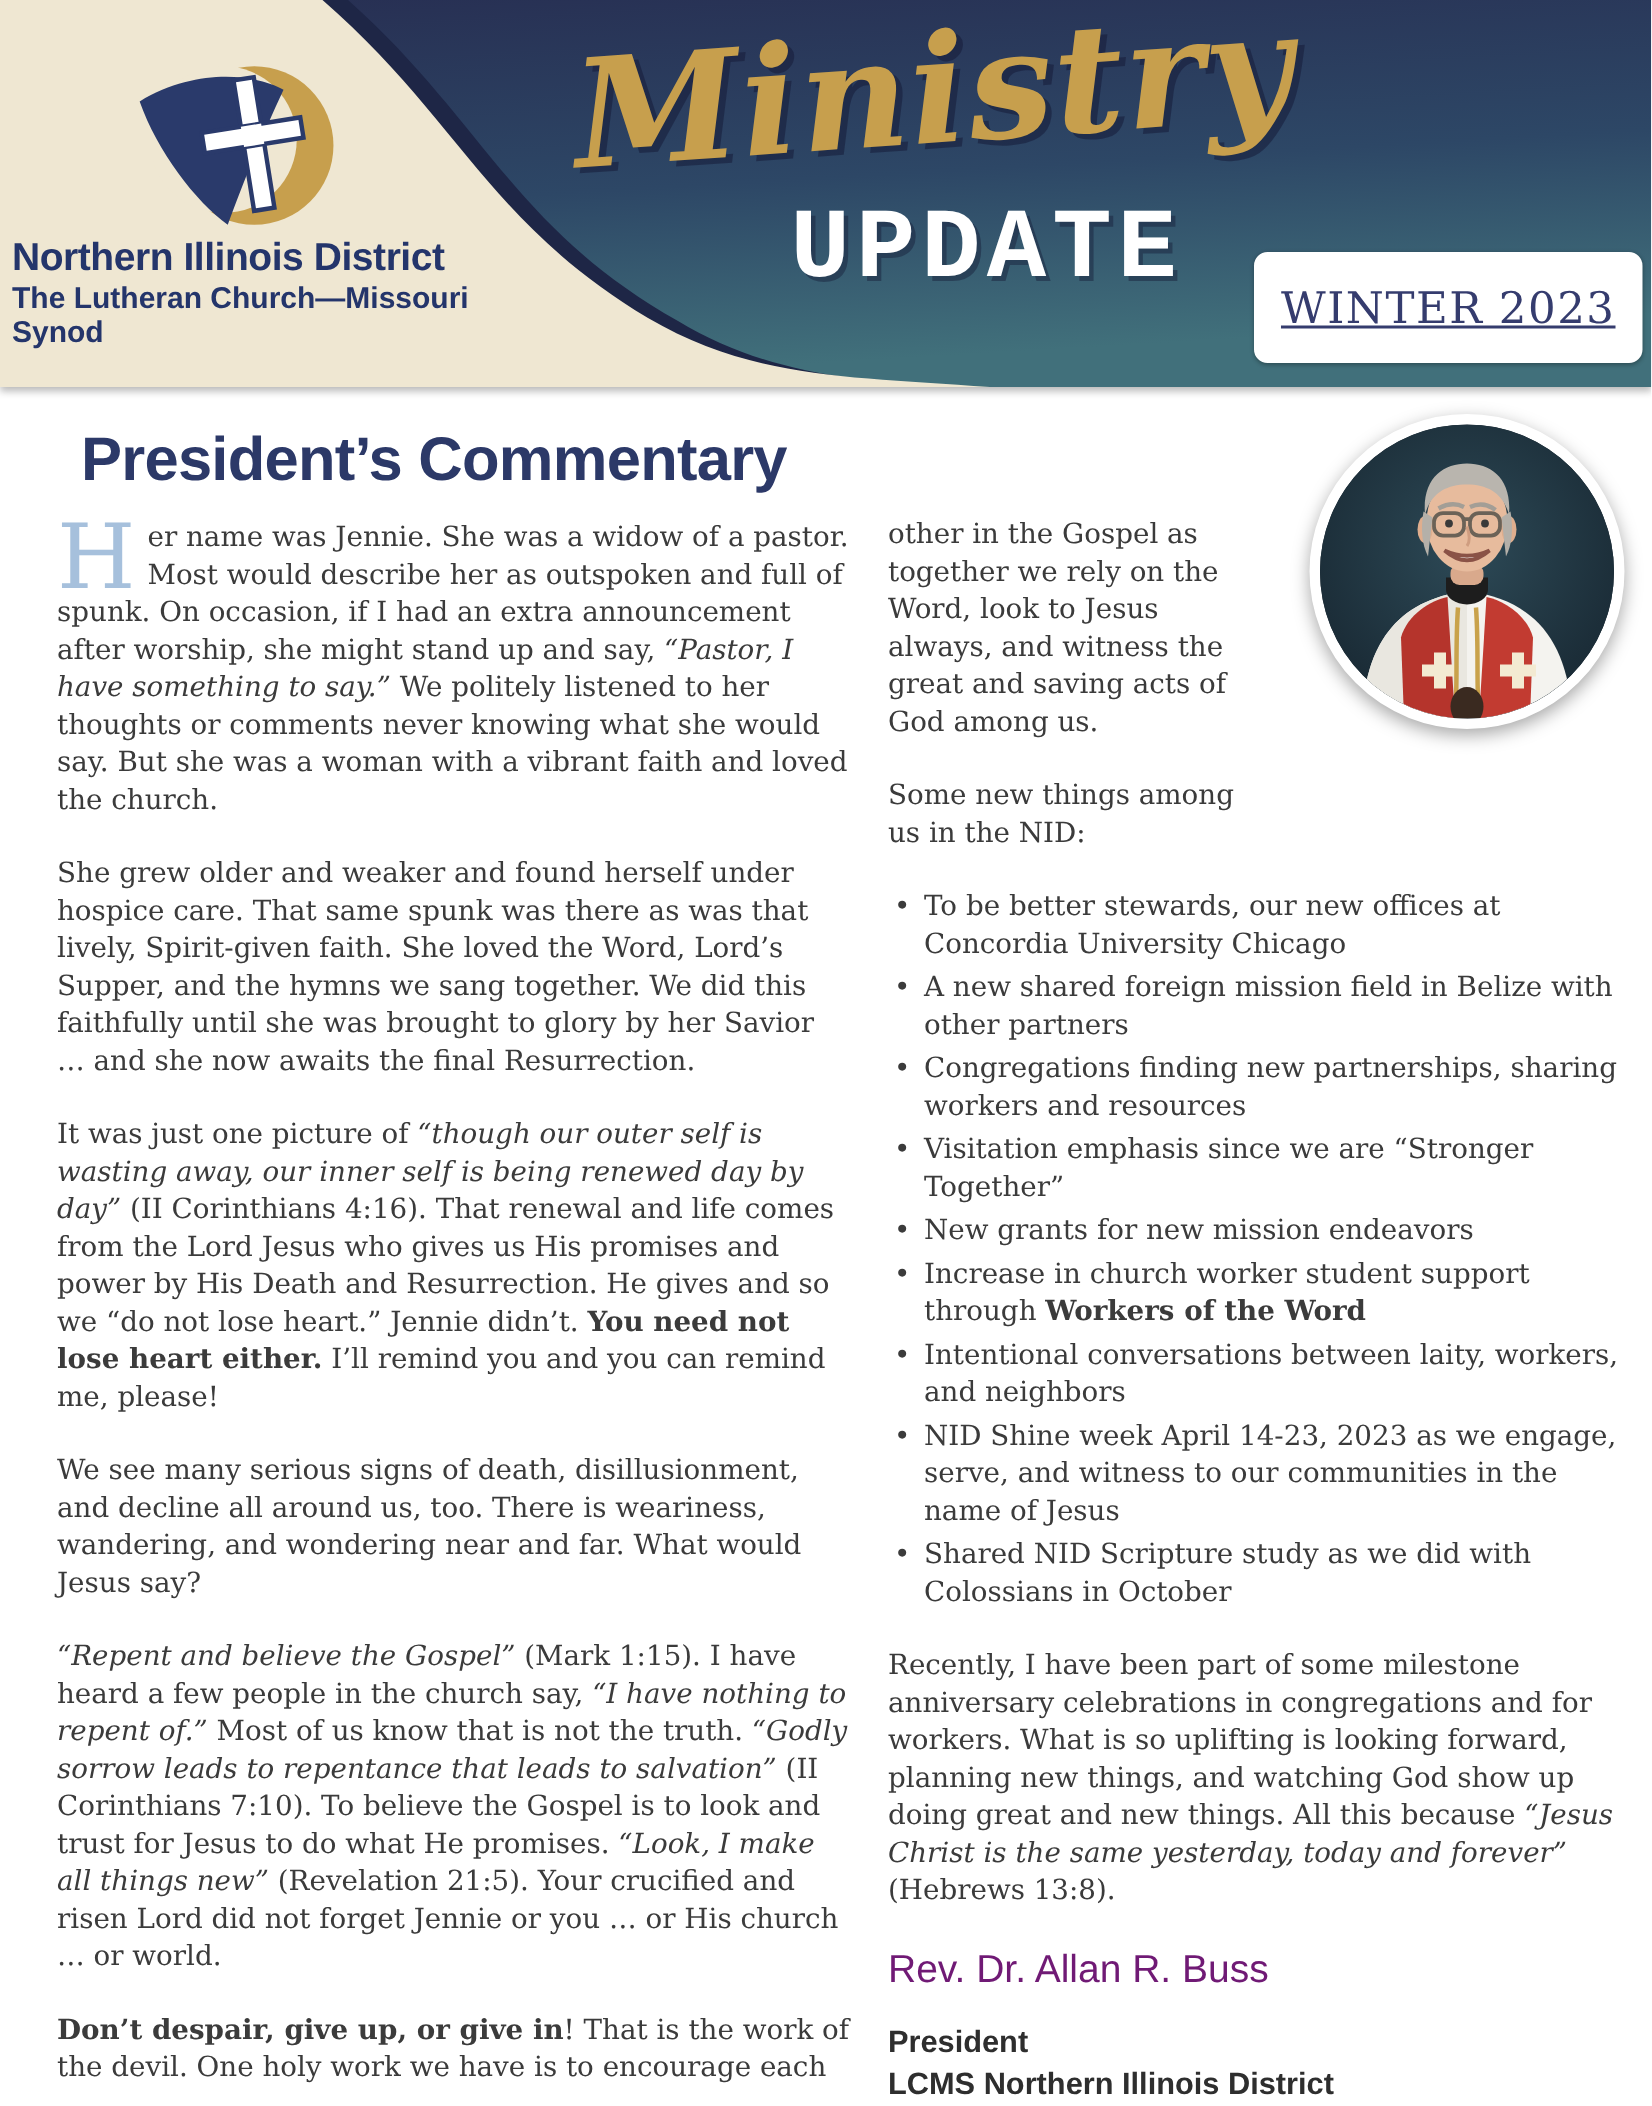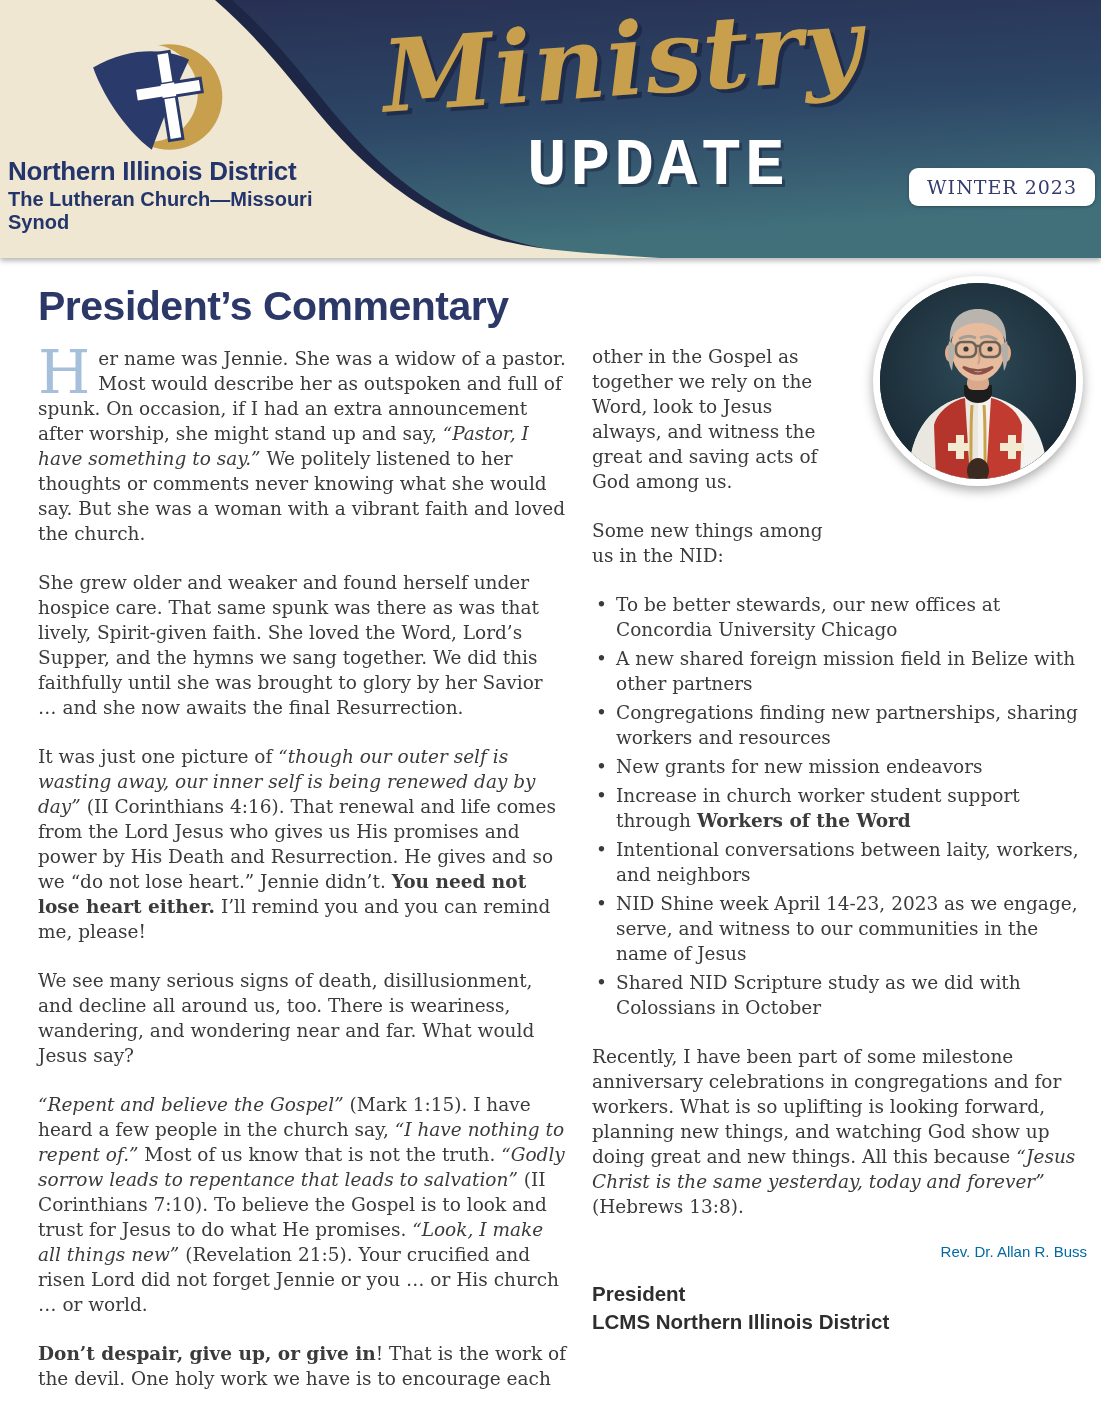--- a/index.html
+++ b/index.html
@@ -25,32 +25,33 @@
     text-shadow:4px 4px 0 rgba(22,28,56,0.55); letter-spacing:1px;
   }
   .masthead-caps {
     position:absolute; left:527px; top:134px; z-index:2;
     font-family:Liberation Mono, monospace; font-weight:700;
     font-size:66px; line-height:1; color:#ffffff; letter-spacing:4px;
     text-shadow:3px 3px 0 rgba(22,28,56,0.45);
   }
   .issue-badge {
     position:absolute; right:6px; top:168px; background:#ffffff;
-    border-radius:9px; padding:8px 18px; font-family:"DejaVu Serif", serif;
-    font-size:19px; color:#353c6e; letter-spacing:1px;
+    border-radius:9px; padding:20px 18px; font-family:"DejaVu Serif", serif;
+    font-size:29px; color:#353c6e; letter-spacing:1px;
     box-shadow:0 1px 3px rgba(0,0,0,0.3);
+    text-decoration:underline;
   }
   
   .main { display:flex; padding:24px 0 0 38px; }
   .col-left { width:528px; margin-right:26px; }
   .col-right { position:relative; width:495px; padding-top:62px; }
   .article-title {
     font-family:"Liberation Sans", sans-serif; font-weight:700;
     font-size:41px; line-height:48px; color:#2c3968; letter-spacing:-0.5px;
-    margin:0 0 16px 0;
+    margin:0 0 16px 16px;
   }
   p.body-par { margin:0 0 24px 0; font-size:18.5px; line-height:25px; }
   .it { font-style:italic; }
   .bd { font-weight:700; }
   .dropcap {
     float:left; font-family:"DejaVu Serif", serif; color:#a6c0dc;
     font-size:60px; line-height:48px; padding:2px 8px 0 0;
   }
   .narrow { width:238px; }
   
@@ -61,23 +62,22 @@
   }
   .photo-wrap svg { display:block; width:100%; height:100%; }
   
   ul.nid-list { list-style:none; margin:0 0 24px 0; padding:0; }
   ul.nid-list li {
     position:relative; padding-left:24px; font-size:18.5px; line-height:25px;
     margin-bottom:4px;
   }
   ul.nid-list li::before { content:"\2022"; position:absolute; left:4px; top:0; color:#3b3b3b; }
   .sig-name {
-    font-family:"Liberation Sans", sans-serif; font-size:15px; color:#0369a1;
+    font-family:"Liberation Sans", sans-serif; font-size:26px; color:#701a75;
     margin:2px 0 20px 0;
-    text-align:right;
   }
   .sig-role, .sig-org {
     font-family:"Liberation Sans", sans-serif; font-weight:700;
     font-size:20.5px; line-height:28px; color:#2e2e2e;
   }
 </style>
 </head>
 <body>
 
 <div class="page">
@@ -176,20 +176,21 @@
 
       <p class="body-par narrow"><span>other in the Gospel as together we rely on the Word, look to Jesus always, and witness the great and saving acts of God among us.</span></p>
 
       <p class="body-par narrow"><span>Some new things among us in the NID:</span></p>
 
       <ul class="nid-list">
 
       <li><span>To be better stewards, our new offices at Concordia University Chicago</span></li>
           <li><span>A new shared foreign mission field in Belize with other partners</span></li>
           <li><span>Congregations finding new partnerships, sharing workers and resources</span></li>
+          <li><span>Visitation emphasis since we are “Stronger Together”</span></li>
           <li><span>New grants for new mission endeavors</span></li>
           <li><span>Increase in church worker student support through </span><span class="bd">Workers of the Word</span></li>
           <li><span>Intentional conversations between laity, workers, and neighbors</span></li>
           <li><span>NID Shine week April 14-23, 2023 as we engage, serve, and witness to our communities in the name of Jesus</span></li>
           <li><span>Shared NID Scripture study as we did with Colossians in October</span></li>
         </ul>
 
       <p class="body-par"><span>Recently, I have been part of some milestone anniversary celebrations in congregations and for workers. What is so uplifting is looking forward, planning new things, and watching God show up doing great and new things. All this because </span><span class="it">“Jesus Christ is the same yesterday, today and forever”</span><span> (Hebrews 13:8).</span></p>
 
       <div class="sig-name">Rev. Dr. Allan R. Buss</div>

